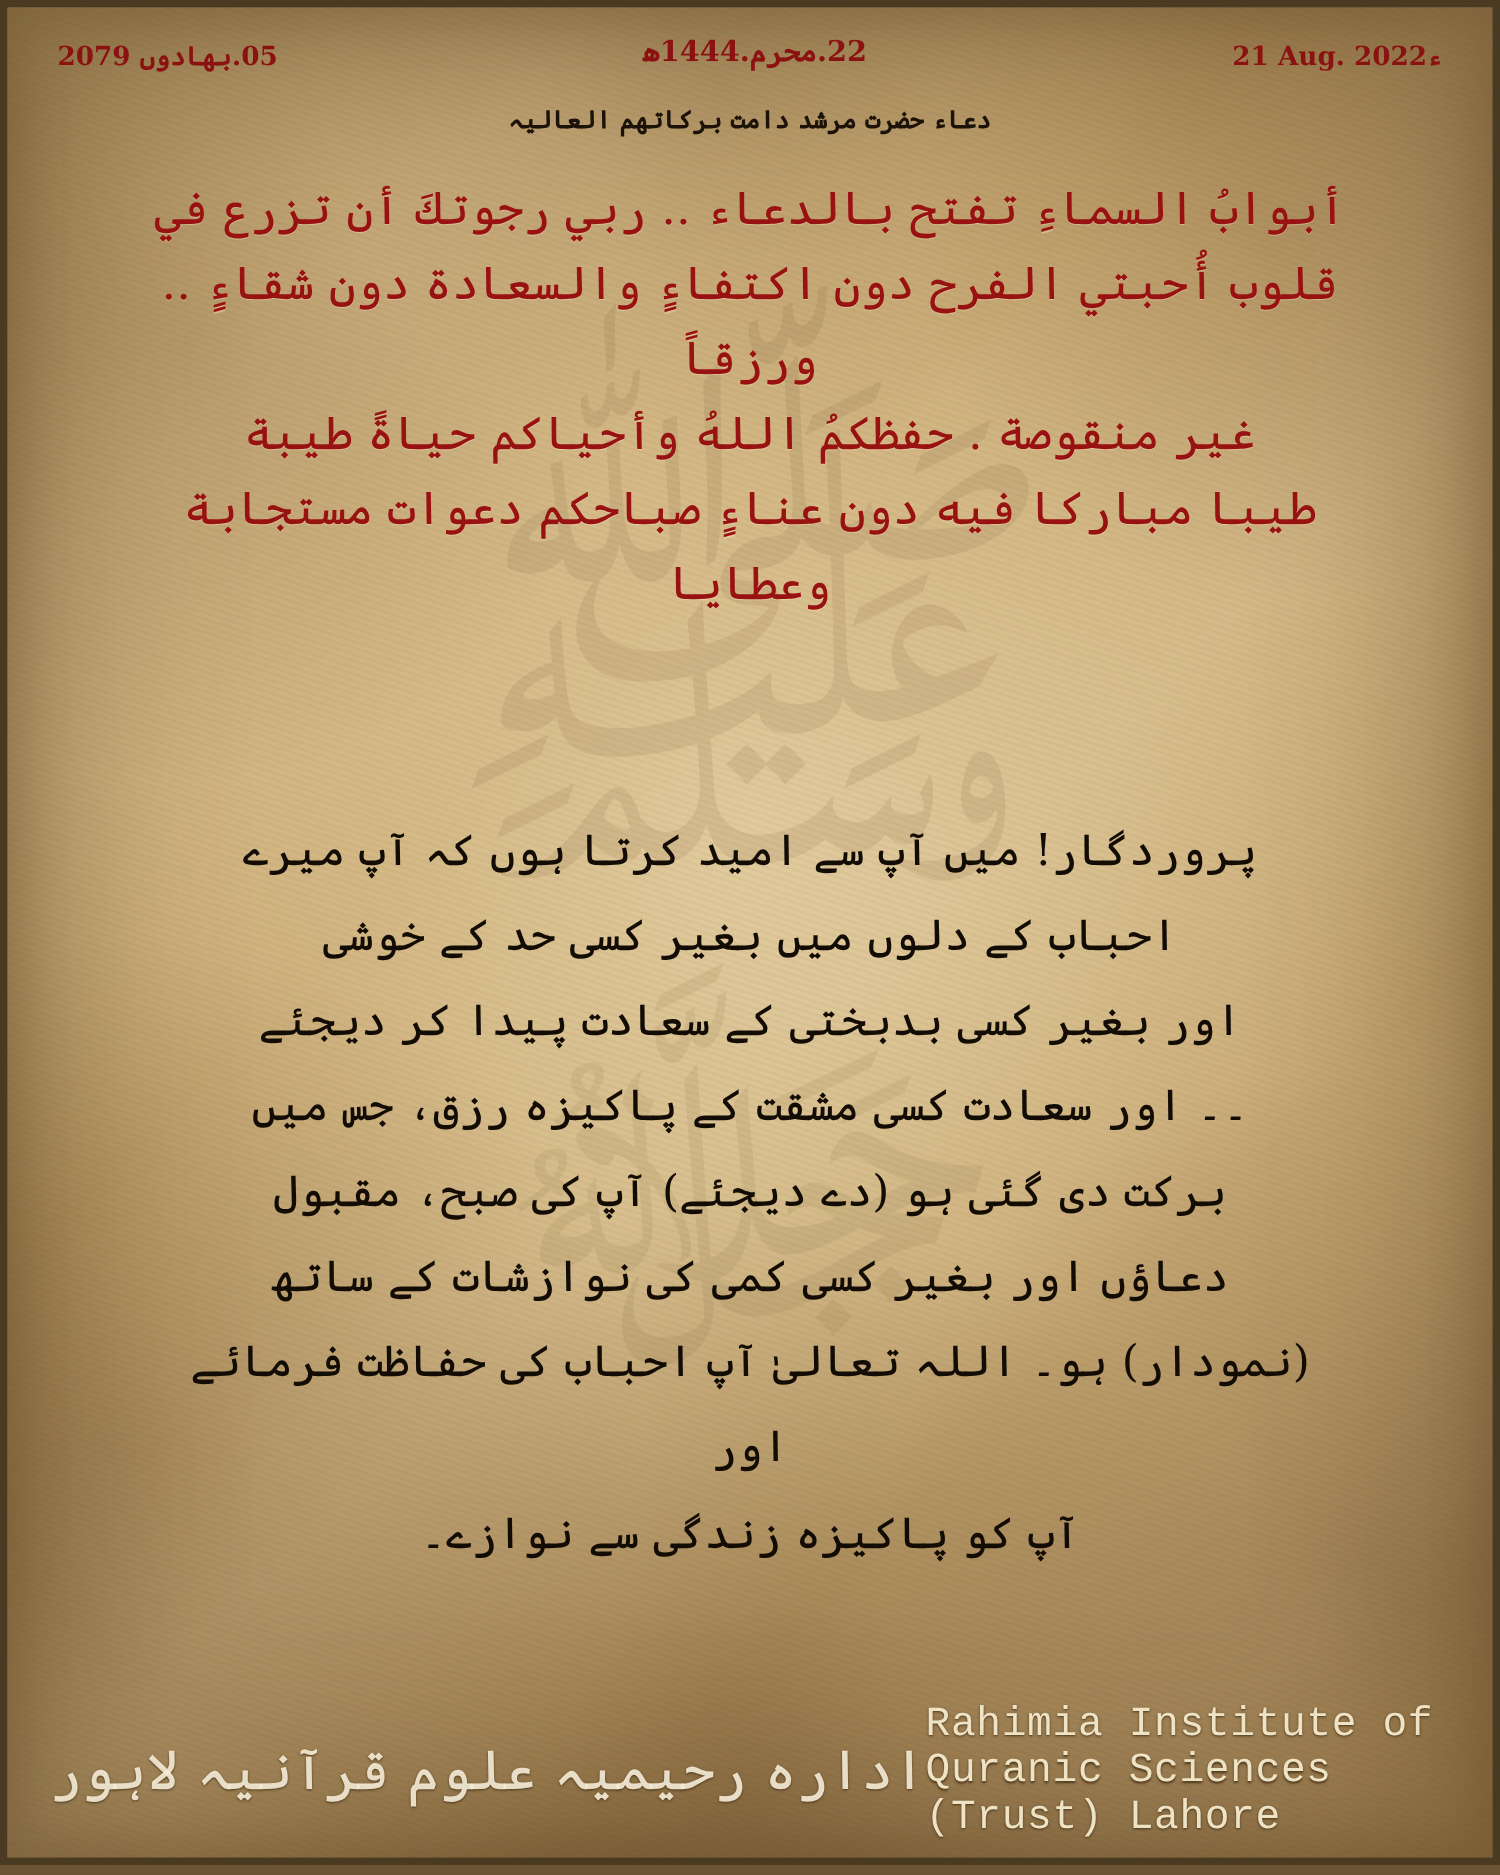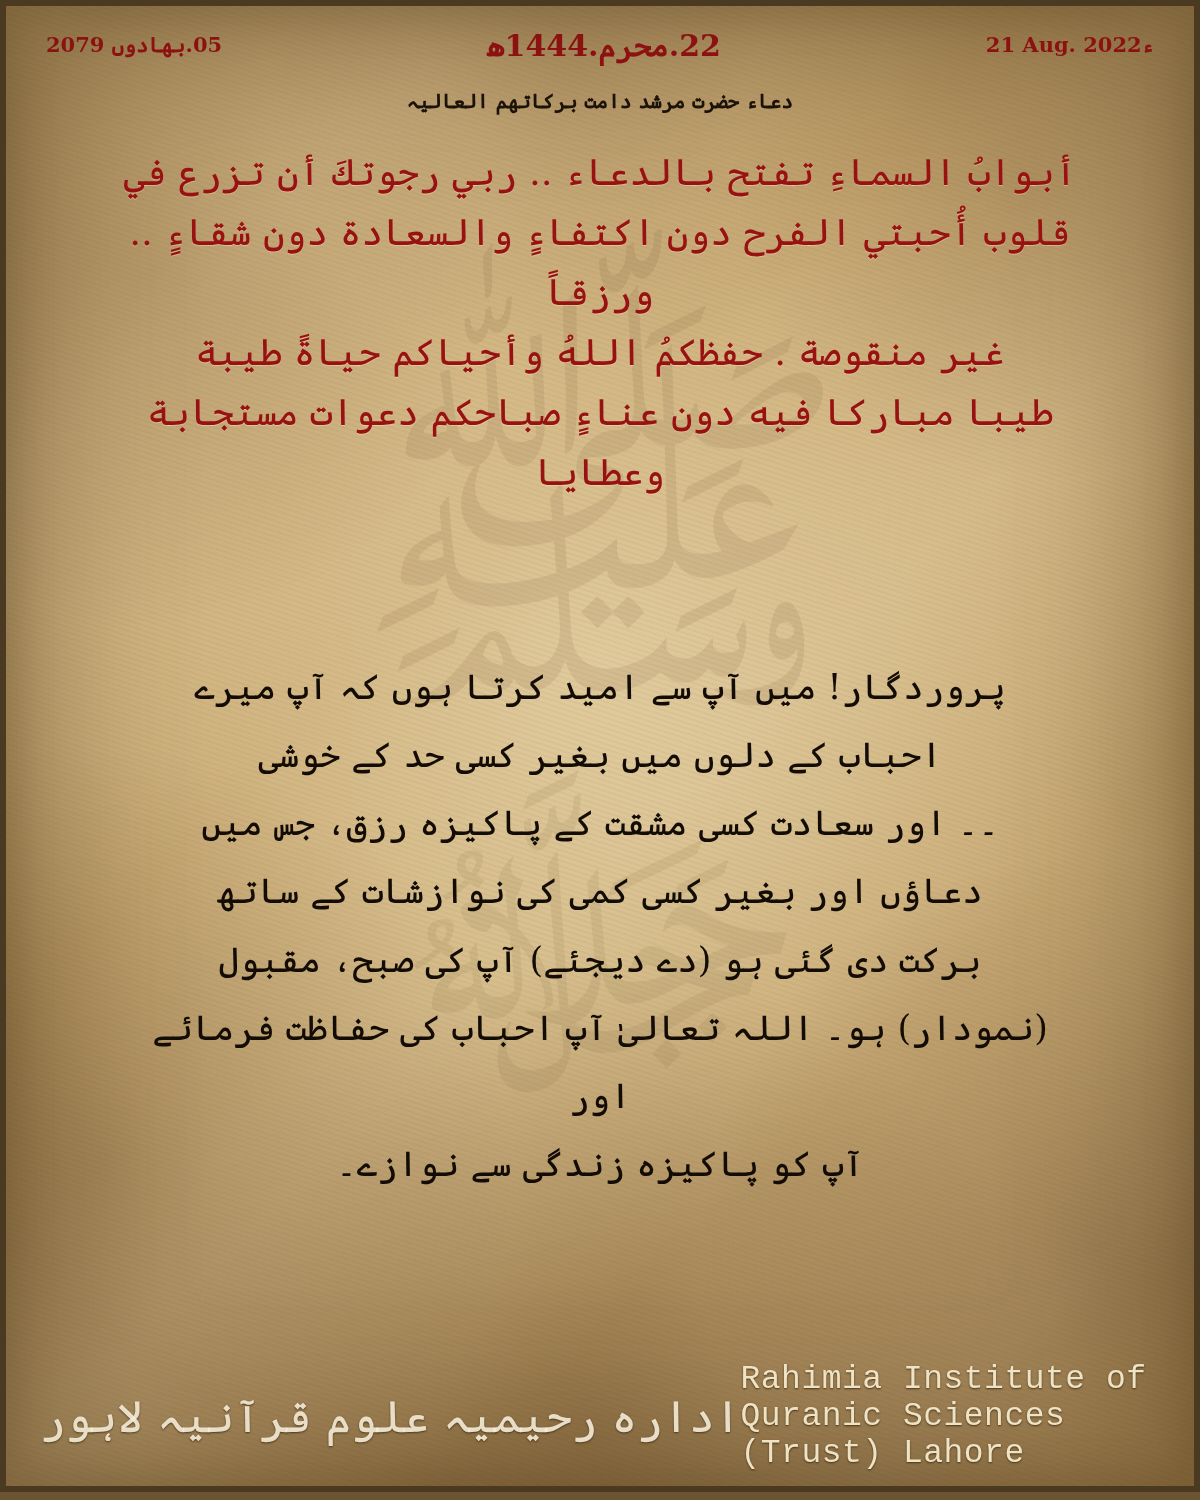--- a/index.html
+++ b/index.html
@@ -79,21 +79,21 @@
     direction: rtl;
   }
   .hdr {
     font-family: "DejaVu Serif", serif;
     color: #8c1111;
     font-weight: bold;
     font-size: 21px;
     white-space: nowrap;
   }
   .hdr.center {
-    font-size: 30px;
+    font-size: 23px;
     margin-top: -4px;
   }
   .hdr.left { direction: ltr; }
 
   .dua-title {
     text-align: center;
     margin-top: 26px;
     font-family: "DejaVu Serif", serif;
     font-size: 20px;
     font-weight: bold;
@@ -183,23 +183,24 @@
     <div class="arabic-block">
       <span class="ln">أبوابُ السماءِ تفتح بالدعاء .. ربي رجوتكَ أن تزرع في</span>
       <span class="ln">قلوب أُحبتي الفرح دون اكتفاءٍ والسعادة دون شقاءٍ .. ورزقاً</span>
       <span class="ln">غير منقوصة . حفظكمُ اللهُ وأحياكم حياةً طيبة</span>
       <span class="ln">طيبا مباركا فيه دون عناءٍ صباحكم دعوات مستجابة وعطايا</span>
     </div>
 
     <div class="urdu-block">
       <span class="ln">پروردگار! میں آپ سے امید کرتا ہوں کہ آپ میرے</span>
       <span class="ln">احباب کے دلوں میں بغیر کسی حد کے خوشی</span>
+      <span class="ln">اور بغیر کسی بدبختی کے سعادت پیدا کر دیجئے</span>
       <span class="ln">۔۔ اور سعادت کسی مشقت کے پاکیزہ رزق، جس میں</span>
+      <span class="ln">برکت دی گئی ہو (دے دیجئے) آپ کی صبح، مقبول</span>
       <span class="ln">دعاؤں اور بغیر کسی کمی کی نوازشات کے ساتھ</span>
-      <span class="ln">برکت دی گئی ہو (دے دیجئے) آپ کی صبح، مقبول</span>
       <span class="ln">(نمودار) ہو۔ اللہ تعالیٰ آپ احباب کی حفاظت فرمائے اور</span>
       <span class="ln">آپ کو پاکیزہ زندگی سے نوازے۔</span>
     </div>
 
   </div>
 
   <div class="footer">
     <div class="footer-text">Rahimia Institute of Quranic Sciences (Trust) Lahore</div>
     <div class="footer-logo">ادارہ رحیمیہ علوم قرآنیہ لاہور</div>
   </div>

